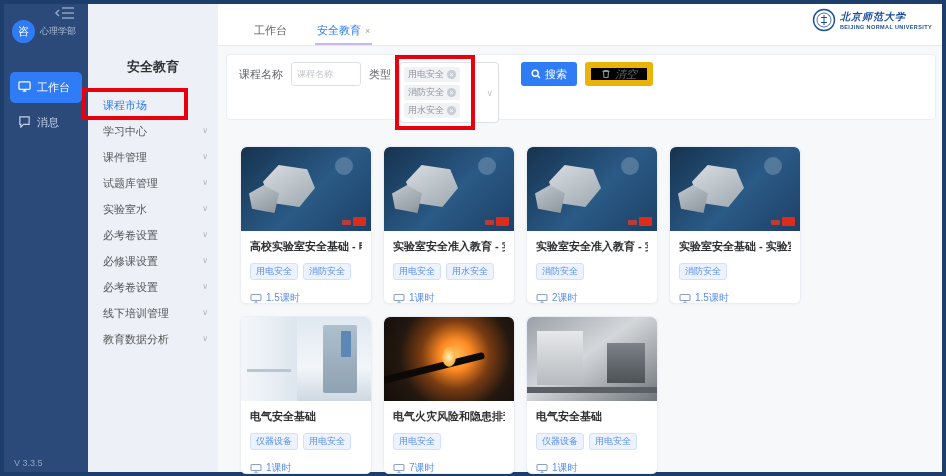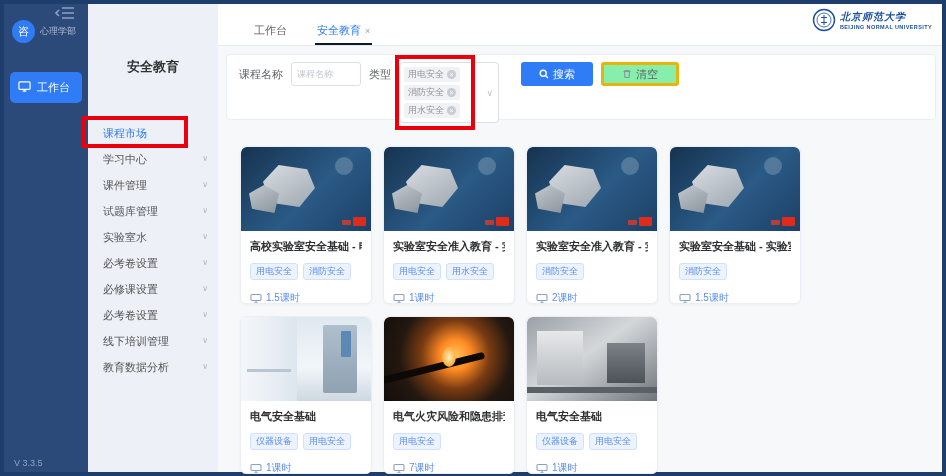--- a/index.html
+++ b/index.html
@@ -17,50 +17,50 @@
   .pnav-item { height:31px; margin:4px 6px; display:flex; align-items:center; gap:6px; padding-left:8px; font-size:11px; border-radius:5px; cursor:pointer; color:#c6d2e8; }
   .pnav-item.active { background:#2f7cf6; color:#fff; }
   .pnav-item svg { width:13px; height:13px; flex:none; }
   .version { position:absolute; left:10px; bottom:4px; font-size:9px; color:#8fa3c4; }
 
   
   .sidebar-secondary { position:absolute; left:84px; top:0; bottom:0; width:130px; background:#edf0f6; }
   .snav-title { margin-top:54px; text-align:center; font-size:13px; font-weight:bold; color:#303133; }
   .snav-list { position:absolute; top:88px; left:0; right:0; }
   .snav-item { position:relative; height:26px; line-height:26px; padding-left:15px; font-size:11px; color:#555; cursor:pointer; white-space:nowrap; }
-  .snav-item.active { color:#2f7cf6;margin-top:28px; }
+  .snav-item.active { color:#2f7cf6; }
   .snav-caret { position:absolute; right:10px; top:0; font-size:8px; color:#b0b6bf; }
   .annotate-1 { position:absolute; left:-6px; top:-4px; width:106px; height:32px; border:4px solid #e8000d; z-index:6; pointer-events:none; }
 
   
   .header { position:absolute; left:214px; right:0; top:0; height:42px; background:#fff; border-bottom:1px solid #e8eaee; }
   .tabs { position:absolute; left:34px; bottom:0; display:flex; gap:26px; }
   .tab { position:relative; font-size:11px; color:#606266; padding:5px 2px; cursor:pointer; }
-  .tab.active { color:#2f7cf6; border-bottom:2px solid #0f172a; }
+  .tab.active { color:#2f7cf6; border-bottom:2px solid #c4b5fd; }
   .tab .close-x { font-size:9px; color:#90a4d4; margin-left:4px; }
   .brand { position:absolute; right:10px; top:4px; display:flex; align-items:center; gap:4px; color:#1a4f9c; }
   .brand-emblem { width:24px; height:24px; }
   .brand-zh { font-family:"DejaVu Serif","Liberation Serif",serif; font-weight:bold; font-size:10px; font-style:italic; letter-spacing:1px; }
   .brand-en { font-size:5.5px; font-weight:bold; letter-spacing:0.4px; }
 
   
   .content { position:absolute; left:214px; right:0; top:42px; bottom:0; background:#f7f8fa; }
   .search-card { position:absolute; left:8px; top:8px; right:6px; height:66px; background:#fff; border:1px solid #eaedf2; border-radius:4px; display:flex; align-items:flex-start; padding:7px 12px; gap:8px; }
   .form-label { font-size:11px; color:#606266; line-height:24px; white-space:nowrap; }
   .name-input { width:70px; height:24px; border:1px solid #dcdfe6; border-radius:3px; font-size:9px; padding:0 5px; color:#333; outline:none; }
   .name-input::placeholder { color:#c0c4cc; }
   .type-select { position:relative; width:100px; min-height:54px; border:1px solid #dcdfe6; border-radius:4px; background:#fff; padding:4px 20px 4px 4px; display:flex; flex-direction:column; gap:3px; cursor:pointer; }
   .filter-tag { display:flex; align-items:center; gap:3px; background:#f0f2f5; border-radius:2px; padding:1px 4px; font-size:9px; color:#909399; width:max-content; }
   .tag-close { width:9px; height:9px; border-radius:50%; background:#c8ccd4; color:#fff; font-size:7px; line-height:9px; text-align:center; cursor:pointer; }
   .select-caret { position:absolute; right:5px; top:50%; transform:translateY(-50%); font-size:9px; color:#c0c4cc; }
   .annotate-2 { position:absolute; left:-5px; top:-8px; width:80px; bottom:-8px; border:4px solid #e8000d; z-index:6; pointer-events:none; }
-  .btn { height:24px; border-radius:3px; font-size:11px; display:flex; align-items:center; gap:4px; padding:0 18px; cursor:pointer; border:none; }
+  .btn { height:24px; border-radius:3px; font-size:11px; display:flex; align-items:center; gap:4px; padding:0 10px; cursor:pointer; border:none; }
   .btn svg { width:10px; height:10px; }
   .btn-search { background:#2f7cf6; color:#fff; margin-left:14px; }
-  .btn-clear { background:#86efac; color:#606266; border:3px solid #eab308; }
+  .btn-clear { background:#000000; color:#606266; border:6px solid #eab308;font-style:italic; }
 
   
   .course-card { position:absolute; width:132px; height:158px; background:#fff; border:1px solid #ebeef5; border-radius:6px; box-shadow:0 1px 3px rgba(0,0,0,0.04); cursor:pointer; overflow:hidden; }
   .thumb { position:relative; height:84px; border-radius:6px 6px 0 0; overflow:hidden; }
   .thumb-industrial { background:linear-gradient(135deg,#16334f 0%,#2a5a86 55%,#1d4066 100%); }
   .ti-shape1 { position:absolute; left:22px; top:18px; width:52px; height:42px; background:linear-gradient(150deg,#d8dde2,#9fa8b0); clip-path:polygon(30% 0,85% 10%,100% 55%,70% 100%,15% 90%,0 40%); }
   .ti-shape2 { position:absolute; left:8px; top:38px; width:30px; height:28px; background:linear-gradient(150deg,#c2c9cf,#8b949c); clip-path:polygon(50% 0,100% 30%,85% 100%,10% 85%,0 30%); }
   .ti-shape3 { position:absolute; right:18px; top:10px; width:18px; height:18px; border-radius:50%; background:rgba(160,180,200,0.35); }
   .badge-red { position:absolute; right:5px; bottom:5px; width:13px; height:9px; background:#dd2b1c; border-radius:1px; }
   .badge-red-tick { position:absolute; right:20px; bottom:6px; width:9px; height:5px; background:rgba(221,60,40,0.8); border-radius:1px; }
@@ -105,20 +105,26 @@
       <div class="user-name">心理学部</div>
     </div>
     <div class="pnav">
       <div class="pnav-item active">
         <span><svg viewBox="0 0 14 14" fill="none" stroke="currentColor" stroke-width="1.3">
               <rect x="1" y="2" width="12" height="8" rx="1"></rect>
               <path d="M5 12h4M7 10v2"></path>
             </svg></span>
         <span>工作台</span>
       </div>
+      <div class="pnav-item">
+        <span><svg viewBox="0 0 14 14" fill="none" stroke="currentColor" stroke-width="1.3">
+              <path d="M2 2h10v8H6l-3 3v-3H2z"></path>
+            </svg></span>
+        <span>消息</span>
+      </div>
     </div>
     <div class="version">V 3.3.5</div>
   </div>
 
   <div class="sidebar-secondary">
     <div class="snav-title">安全教育</div>
     <div class="snav-list">
       <div class="snav-item active">
         <span>课程市场</span>
         <div class="annotate-1"></div>

